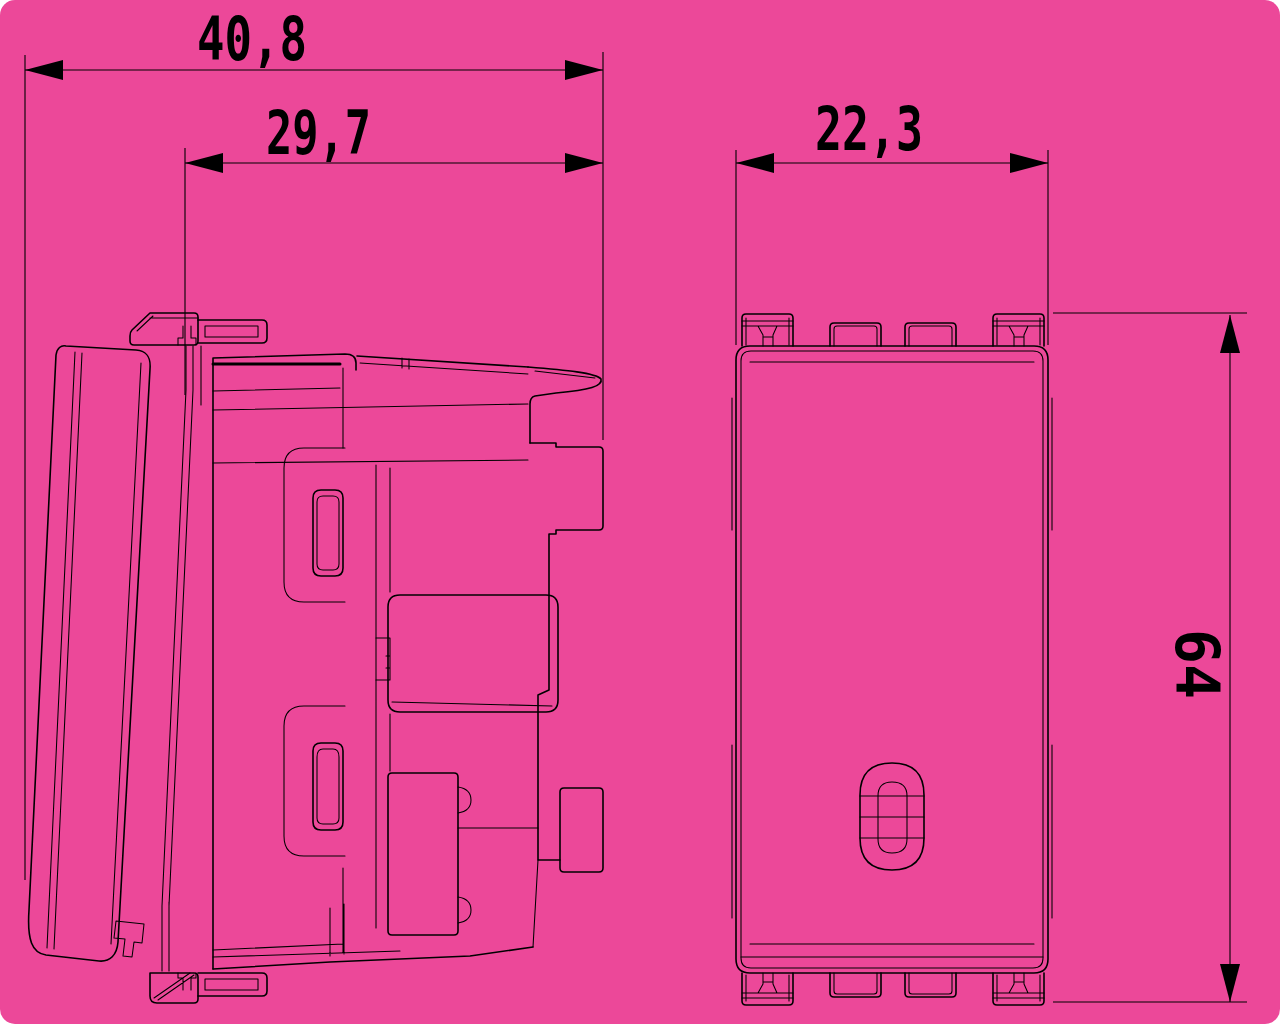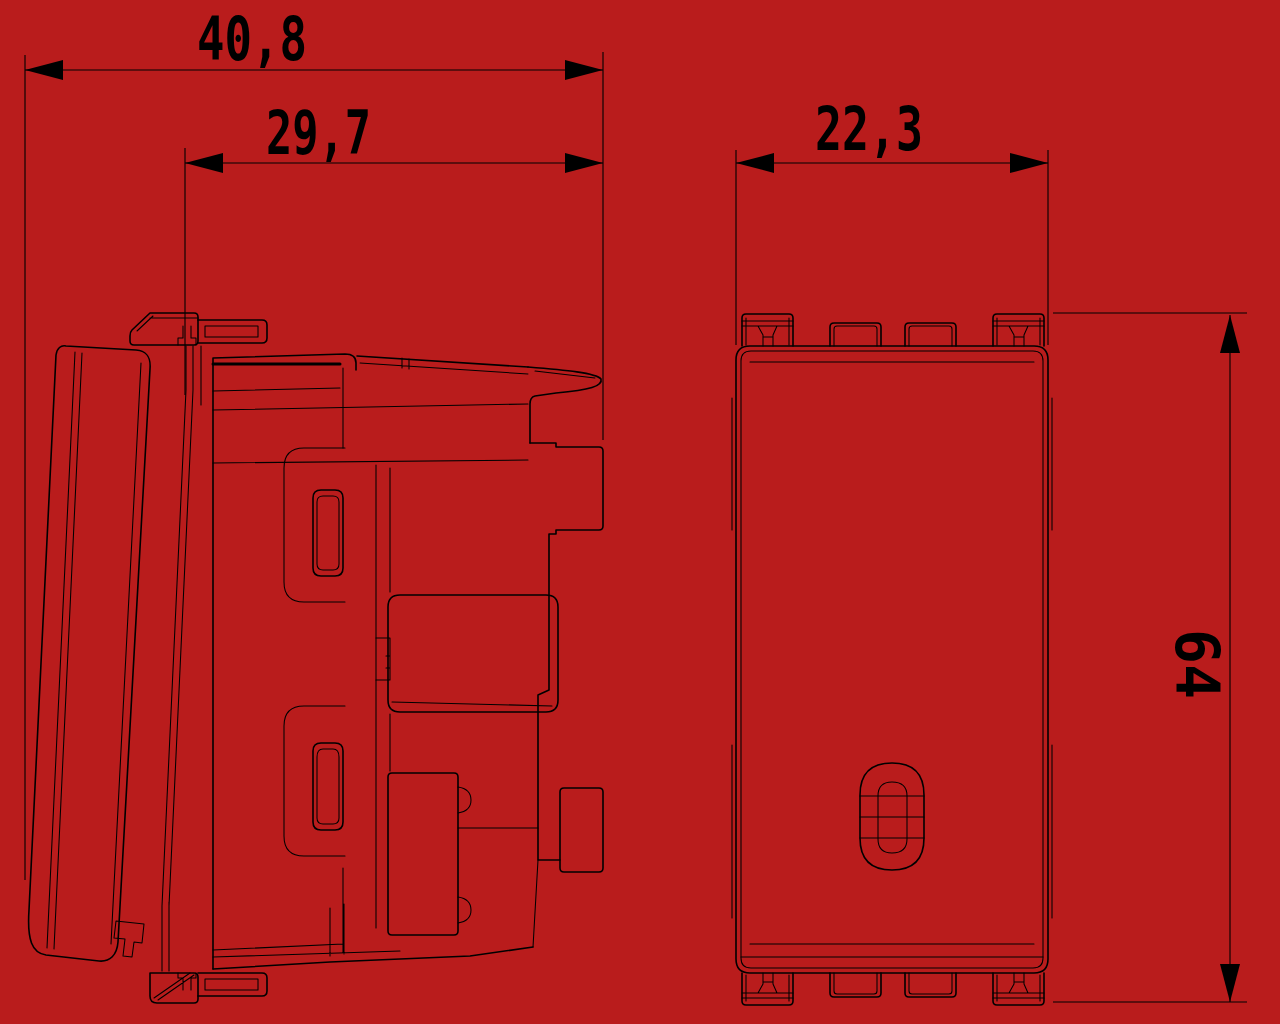--- a/index.html
+++ b/index.html
@@ -1,16 +1,16 @@
 <!DOCTYPE html>
 <html><head>
 <meta charset="utf-8">
 <style>
   html,body{margin:0;padding:0;background:#ffffff;}
-  .canvas{position:relative;width:1280px;height:1024px;background:#b91c1c;overflow:hidden;}
+  .canvas{position:relative;width:1280px;height:1024px;background:#ec4899;overflow:hidden;border-radius:15px;}
   svg{display:block;}
   .ln  path{fill:none;stroke:#000000;stroke-width:1.6;stroke-linejoin:round;stroke-linecap:round;}
   .ln  path.thin{stroke-width:1.05;}
   .ln  path.thick{stroke-width:3;}
   .dimln path{fill:none;stroke:#000000;stroke-width:1.1;}
   .dimln polygon{fill:#000000;stroke:none;}
   text.dim{font-family:"DejaVu Sans Mono","Liberation Mono",monospace;font-weight:bold;font-size:60px;fill:#000000;}
 </style>
 </head>
 <body>

